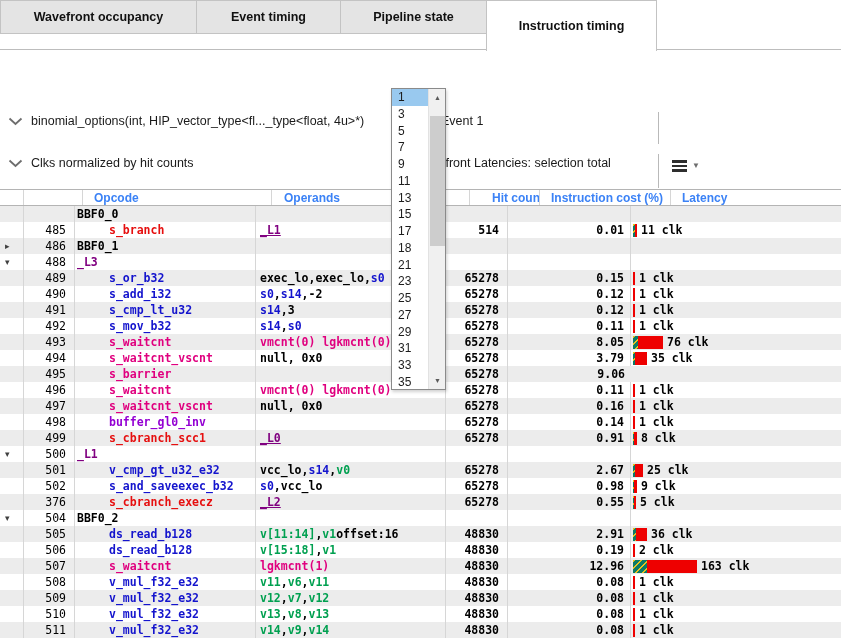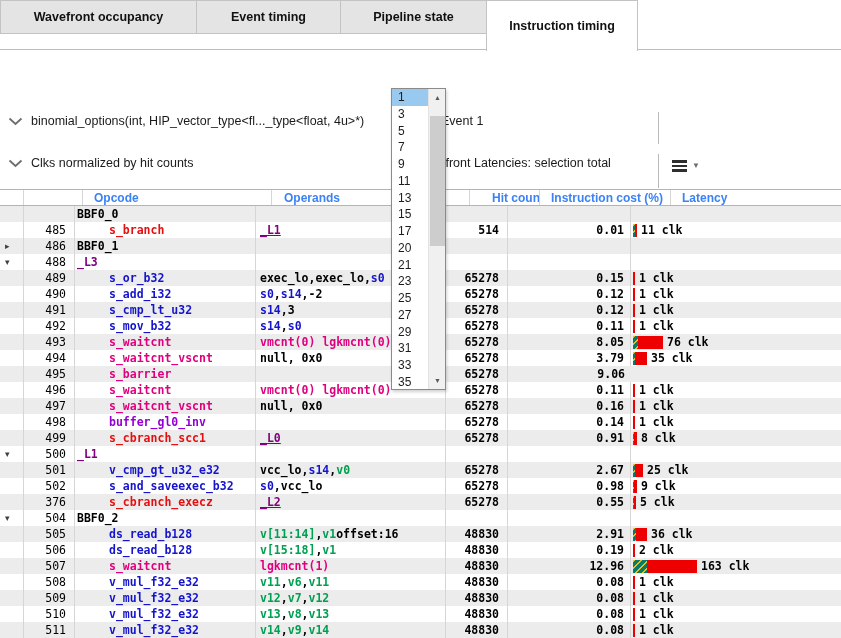--- a/index.html
+++ b/index.html
@@ -78,21 +78,21 @@
   <div class="tabline"></div>
   <div class="tab" style="left:0;width:197px;">
       <span>Wavefront occupancy</span>
     </div>
   <div class="tab" style="left:196px;width:145px;">
       <span>Event timing</span>
     </div>
   <div class="tab" style="left:340px;width:147px;">
       <span>Pipeline state</span>
     </div>
-  <div class="tab active" style="left:486px;width:152px;">
+  <div class="tab active" style="left:486px;width:171px;">
       <span>Instruction timing</span>
     </div>
 </div>
 
 <div class="toolbar">
   <div class="tb-item" style="left:8px; top:64px;">
     <svg class="chev" viewBox="0 0 15 9">
         <polyline points="1.5,1.5 7.5,7 13.5,1.5" stroke="#6d6d6d" stroke-width="1.8" fill="none"></polyline>
       </svg>
     <span>binomial_options(int, HIP_vector_type&lt;fl..._type&lt;float, 4u&gt;*)</span>
@@ -609,21 +609,21 @@
   <div id="dd-items">
       <div class="dd-item sel">1</div>
       <div class="dd-item">3</div>
       <div class="dd-item">5</div>
       <div class="dd-item">7</div>
       <div class="dd-item">9</div>
       <div class="dd-item">11</div>
       <div class="dd-item">13</div>
       <div class="dd-item">15</div>
       <div class="dd-item">17</div>
-      <div class="dd-item">20</div>
+      <div class="dd-item">18</div>
       <div class="dd-item">21</div>
       <div class="dd-item">23</div>
       <div class="dd-item">25</div>
       <div class="dd-item">27</div>
       <div class="dd-item">29</div>
       <div class="dd-item">31</div>
       <div class="dd-item">33</div>
       <div class="dd-item">35</div>
     </div>
   <div class="dd-scroll">

